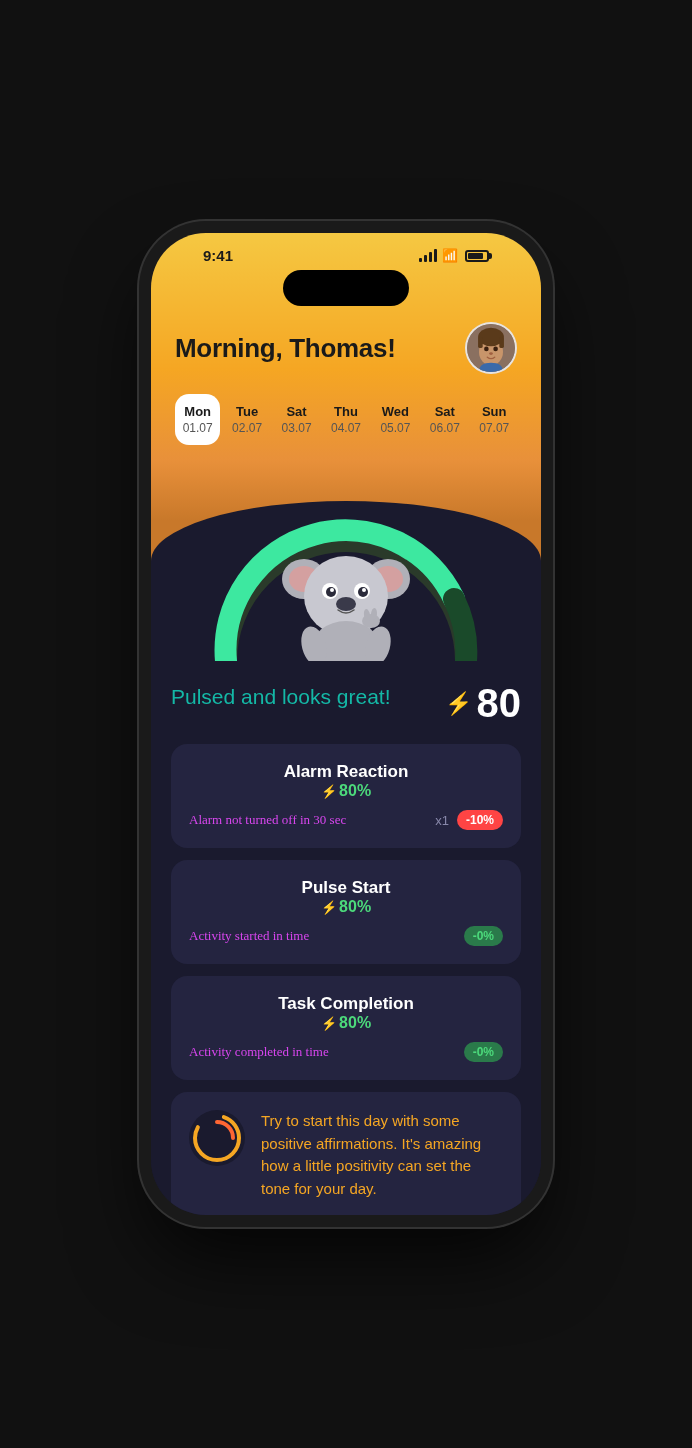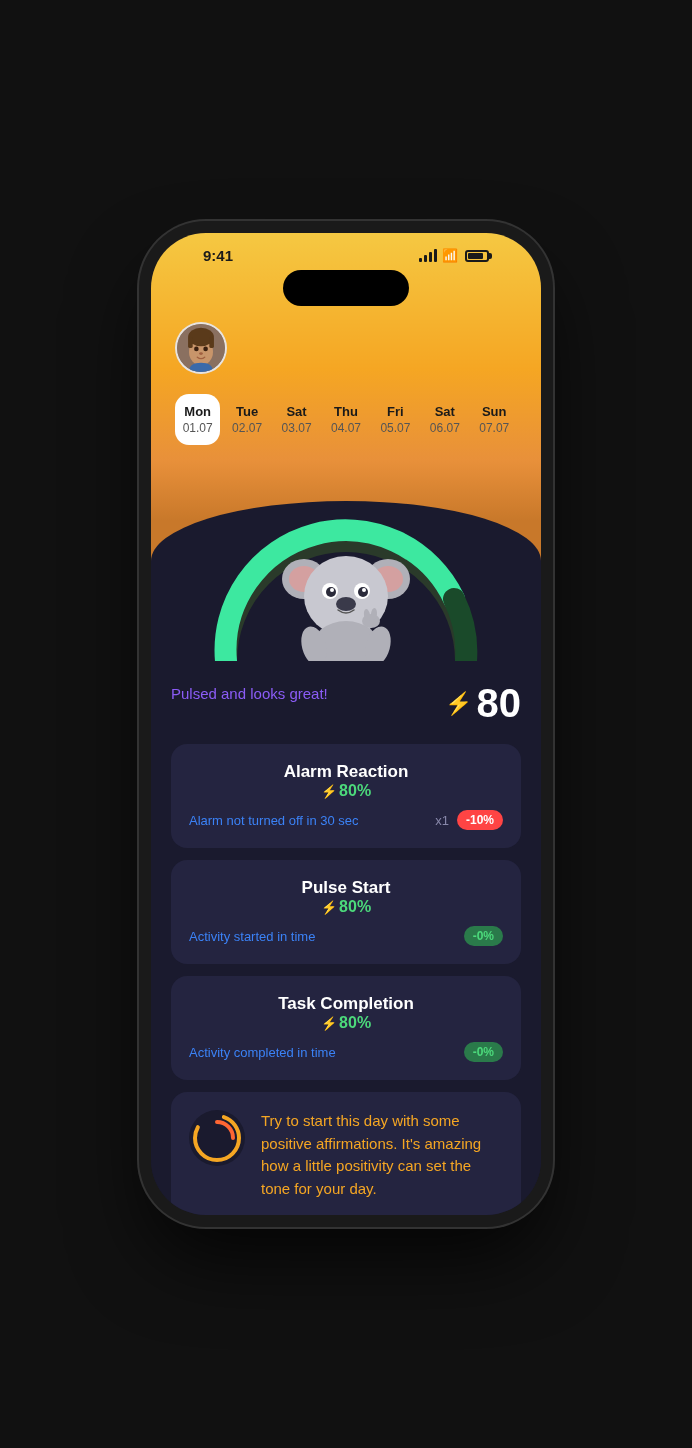--- a/index.html
+++ b/index.html
@@ -232,23 +232,23 @@
       padding: 20px 0 18px;
     }
 
     .day-title {
       font-size: 26px;
       font-weight: 800;
       color: white;
     }
 
     .day-subtitle {
-      font-size: 15px;
+      font-size: 21px;
       font-weight: 500;
-      color: #8b5cf6;
+      color: #14b8a6;
       margin-top: 4px;
     }
 
     .score-display {
       display: flex;
       align-items: center;
       gap: 4px;
     }
 
     .score-bolt {
@@ -297,21 +297,22 @@
     .metric-bolt { font-size: 13px; }
 
     .metric-detail {
       display: flex;
       justify-content: space-between;
       align-items: center;
     }
 
     .metric-desc {
       font-size: 13px;
-      color: #3b82f6;
+      color: #d946ef;
+      font-family: Liberation Serif, serif;
     }
 
     .metric-badges {
       display: flex;
       align-items: center;
       gap: 8px;
     }
 
     .badge-count {
       font-size: 13px;
@@ -388,20 +389,21 @@
           <span class="wifi-icon">📶</span>
           <div class="battery-icon">
             <div class="battery-fill"></div>
           </div>
         </div>
       </div>
 
       <div class="dynamic-island"></div>
 
       <div class="greeting-row">
+        <span class="greeting-text">Morning, Thomas!</span>
         <div class="avatar">
           <svg class="avatar-svg" viewBox="0 0 52 52" xmlns="http://www.w3.org/2000/svg">
 
             <circle cx="26" cy="26" r="26" fill="#8a7060"></circle>
 
             <ellipse cx="26" cy="30" rx="13" ry="15" fill="#c8956a"></ellipse>
 
             <ellipse cx="26" cy="14" rx="14" ry="10" fill="#5a3a1a"></ellipse>
             <rect x="12" y="14" width="5" height="12" rx="2" fill="#5a3a1a"></rect>
             <rect x="35" y="14" width="5" height="12" rx="2" fill="#5a3a1a"></rect>
@@ -429,21 +431,21 @@
         </div>
         <div class="day-item">
           <span class="day-name">Sat</span>
           <span class="day-date">03.07</span>
         </div>
         <div class="day-item">
           <span class="day-name">Thu</span>
           <span class="day-date">04.07</span>
         </div>
         <div class="day-item">
-          <span class="day-name">Fri</span>
+          <span class="day-name">Wed</span>
           <span class="day-date">05.07</span>
         </div>
         <div class="day-item">
           <span class="day-name">Sat</span>
           <span class="day-date">06.07</span>
         </div>
         <div class="day-item">
           <span class="day-name">Sun</span>
           <span class="day-date">07.07</span>
         </div>

